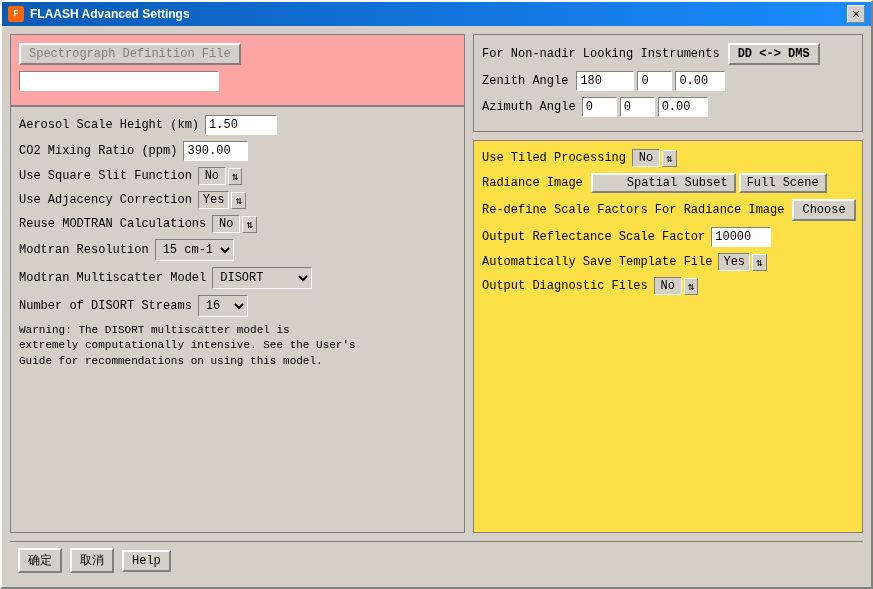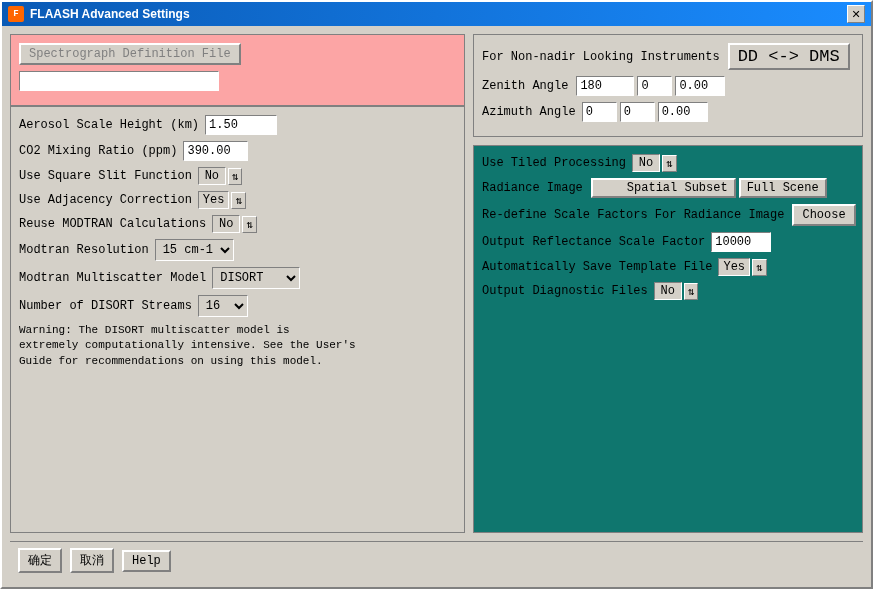--- a/index.html
+++ b/index.html
@@ -210,21 +210,21 @@
       margin-top: 6px;
       color: #000;
     }
     .top-right-panel {
       border: 1px solid #808080;
       background: #d4d0c8;
       padding: 8px;
     }
     .bottom-right-panel {
       border: 1px solid #808080;
-      background: #0f766e;
+      background: #fde047;
       padding: 8px;
       flex: 1;
     }
     .spatial-btn {
       background: #d4d0c8;
       border: 2px solid;
       border-top-color: #ffffff;
       border-left-color: #ffffff;
       border-right-color: #808080;
       border-bottom-color: #808080;
@@ -297,21 +297,21 @@
             <span class="label">Modtran Resolution</span>
             <select class="select-field" style="margin-left:6px;">
               <option>15 cm-1</option>
               <option>5 cm-1</option>
               <option>1 cm-1</option>
             </select>
           </div>
 
           <div class="row">
             <span class="label">Modtran Multiscatter Model</span>
-            <select class="select-field" style="margin-left:6px; width:88px;">
+            <select class="select-field" style="margin-left:6px; width:100px;">
               <option>DISORT</option>
               <option>Scaled DISORT</option>
               <option>ISAACS 2-stream</option>
               <option>Anisotropic</option>
             </select>
           </div>
 
           <div class="row">
             <span class="label">Number of DISORT Streams</span>
             <select class="select-field" style="margin-left:6px; width:50px;">
@@ -326,21 +326,21 @@
 extremely computationally intensive.  See the User's
 Guide for recommendations on using this model.</div>
         </div>
       </div>
 
       <div class="right-panel">
 
         <div class="top-right-panel">
           <div class="row">
             <span class="label">For Non-nadir Looking Instruments</span>
-            <button class="btn-classic" style="margin-left:8px; font-size:17px;">DD &lt;-&gt; DMS</button>
+            <button class="btn-classic" style="margin-left:8px; font-size:12px;font-weight:bold;">DD &lt;-&gt; DMS</button>
           </div>
           <div class="row" style="margin-top:4px;">
             <span class="label">Zenith Angle</span>
             <input class="input-field" style="width: 58px; margin-left: 8px;" type="text" value="180">
             <input class="input-field" style="width: 35px; margin-left: 3px;" type="text" value="0">
             <input class="input-field" style="width: 50px; margin-left: 3px;" type="text" value="0.00">
           </div>
           <div class="row" style="margin-top:4px;">
             <span class="label">Azimuth Angle</span>
             <input class="input-field" style="width: 35px; margin-left: 6px;" type="text" value="0">

